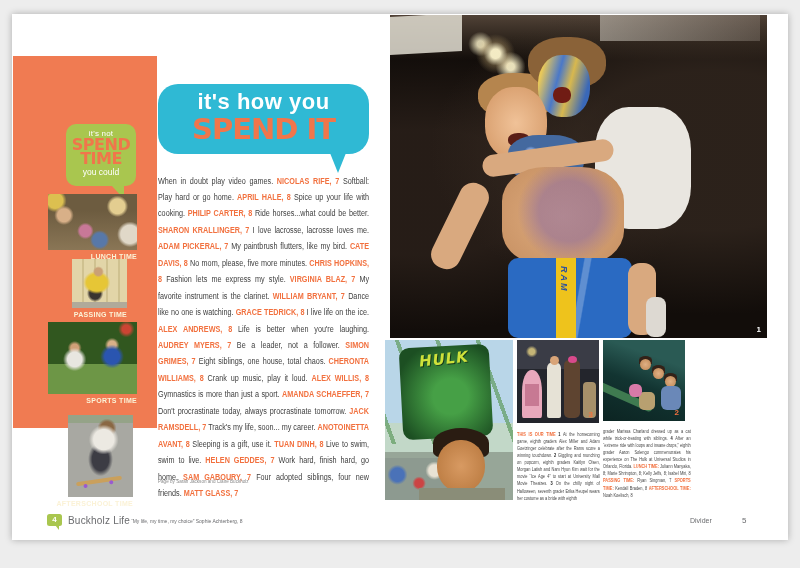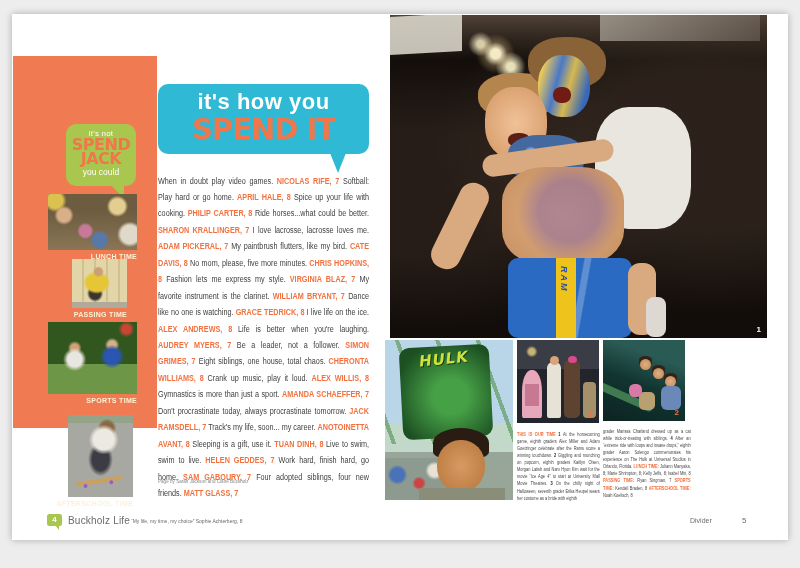--- a/index.html
+++ b/index.html
@@ -52,21 +52,21 @@
   .ph-skate{background:
      radial-gradient(circle at 55% 30%,#ece9e2 0 15%,transparent 22%),
      radial-gradient(circle at 60% 16%,#8a6844 0 8%,transparent 12%),
      radial-gradient(ellipse at 50% 54%,#3c3c44 0 18%,transparent 27%),
      linear-gradient(180deg,#95a388 0 10%,#a8a8a2 10% 100%);}
   .board{position:absolute;left:8px;top:64px;width:46px;height:4px;background:#caa05c;
          transform:rotate(-8deg);border-radius:2px;}
   .board i{position:absolute;left:7px;top:3px;width:4px;height:4px;border-radius:50%;
          background:#9a5ad0;box-shadow:26px 0 0 #9a5ad0;}
   
-  #headline{left:146px;top:70px;width:211px;height:70px;background:#2FB9D4;border-radius:10px;}
+  #headline{left:146px;top:70px;width:211px;height:70px;background:#2FB9D4;border-radius:20px;}
   #headline .tail{position:absolute;left:172px;bottom:-19px;width:0;height:0;
      border-top:20px solid #2FB9D4;border-left:8px solid transparent;border-right:8px solid transparent;}
   .hl1{position:absolute;top:5px;width:100%;text-align:center;color:#fff;
        font-weight:bold;font-size:22px;letter-spacing:.5px;}
   .hl2{position:absolute;top:28px;width:104%;left:-2%;text-align:center;color:#F0764B;
        font-family:"DejaVu Sans",sans-serif;font-weight:bold;font-size:29px;letter-spacing:-1px;}
   
   #intro{left:146px;top:150px;width:248px;transform:scaleX(.851);transform-origin:0 0;
          font-size:8.5px;line-height:16.45px;text-align:justify;color:#3E3E3E;}
   .sg-o{color:#F2713F;font-weight:bold;}
@@ -172,21 +172,21 @@
 </head>
 <body>
 
 <div id="canvas">
   <div id="sheet" class="abs">
 
     <div id="orange-panel" class="abs">
       <div id="time-badge" class="abs">
         <span class="tb1">it's not</span>
         <span class="tb2">SPEND</span>
-        <span class="tb2">JACK</span>
+        <span class="tb2">TIME</span>
         <span class="tb4">you could</span>
         <i class="tail"></i>
       </div>
 
       <div id="item-lunch" class="side-item">
         <div class="side-photo ph-lunch"></div>
         <span class="side-label">LUNCH TIME</span>
       </div>
       <div id="item-passing" class="side-item">
         <div class="side-photo ph-passing"></div>

